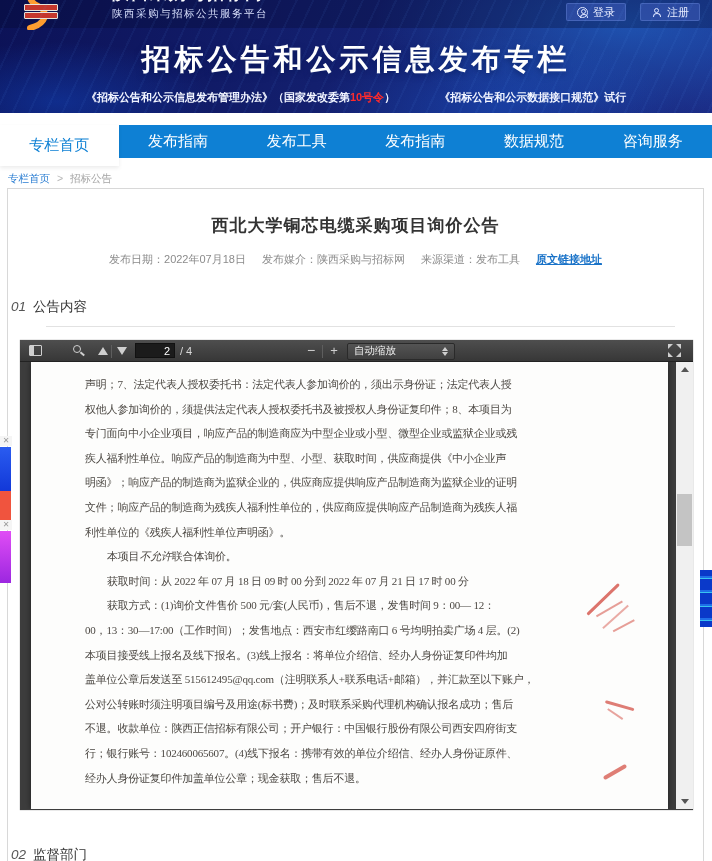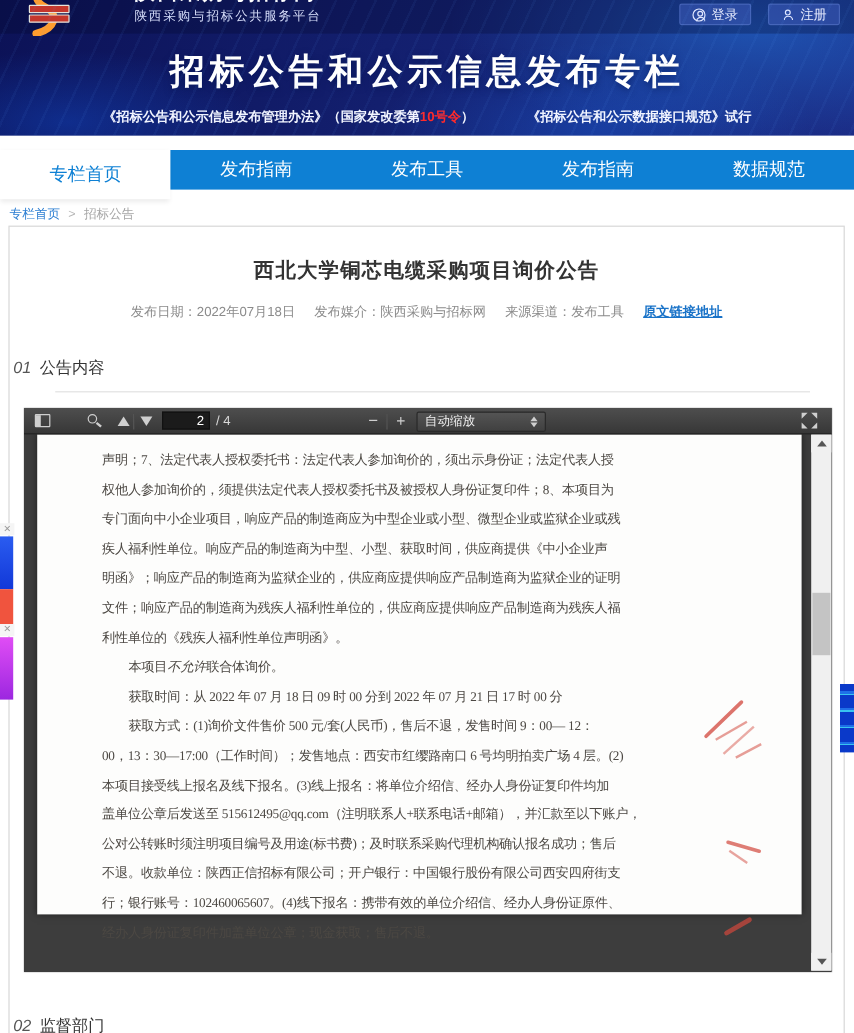--- a/index.html
+++ b/index.html
@@ -107,21 +107,21 @@
   .zoom-caret .cu { border-bottom:4px solid #cfcfcf; }
   .zoom-caret .cd { border-top:4px solid #cfcfcf; }
   .ic-expand { position:absolute; right:12px; top:4px; width:13px; height:13px; cursor:pointer; }
   .ic-expand i { position:absolute; width:0; height:0; border-style:solid; }
   .ic-expand .tl { left:0; top:0; border-width:5px 5px 0 0; border-color:#cfcfcf transparent transparent transparent; }
   .ic-expand .tr { right:0; top:0; border-width:0 5px 5px 0; border-color:transparent #cfcfcf transparent transparent; }
   .ic-expand .bl { left:0; bottom:0; border-width:5px 0 0 5px; border-color:transparent transparent transparent #cfcfcf; }
   .ic-expand .br { right:0; bottom:0; border-width:0 0 5px 5px; border-color:transparent transparent #cfcfcf transparent; }
 
   .pdf-body { position:relative; height:447px; overflow:hidden; }
-  .pdf-page { position:absolute; left:11px; top:0; width:637px; height:400px; background:#fdfdfc;
+  .pdf-page { position:absolute; left:11px; top:0; width:637px; height:447px; background:#fdfdfc;
     box-shadow:0 0 6px rgba(0,0,0,.5); }
   .doc-text { position:absolute; left:54px; top:10px; width:466px;
     font-family:"Liberation Serif", serif; font-size:11px; letter-spacing:-0.2px;
     color:#4c4843; }
   .doc-line { height:24.6px; line-height:24.6px; white-space:nowrap; }
   .doc-line.indent { text-indent:22px; }
   .doc-line.heading { font-weight:bold; font-size:12.5px; color:#3a3733; }
   .doc-line .em { font-style:italic; }
   .stamp { position:absolute; right:24px; top:228px; width:50px; height:56px;
     transform:rotate(-38deg); opacity:.75; }
@@ -200,20 +200,21 @@
       <span>《招标公告和公示数据接口规范》试行</span>
     </div>
   </div>
 
   <div class="nav">
     <div class="tab active">专栏首页</div>
     <div class="tab">发布指南</div>
     <div class="tab">发布工具</div>
     <div class="tab">发布指南</div>
     <div class="tab">数据规范</div>
+    <div class="tab">咨询服务</div>
   </div>
 
   <div class="breadcrumb">
     <span class="home">专栏首页</span>
     <span class="sep">&gt;</span>
     <span>招标公告</span>
   </div>
 
   <div class="content-box">
     <div class="article-title">西北大学铜芯电缆采购项目询价公告</div>

